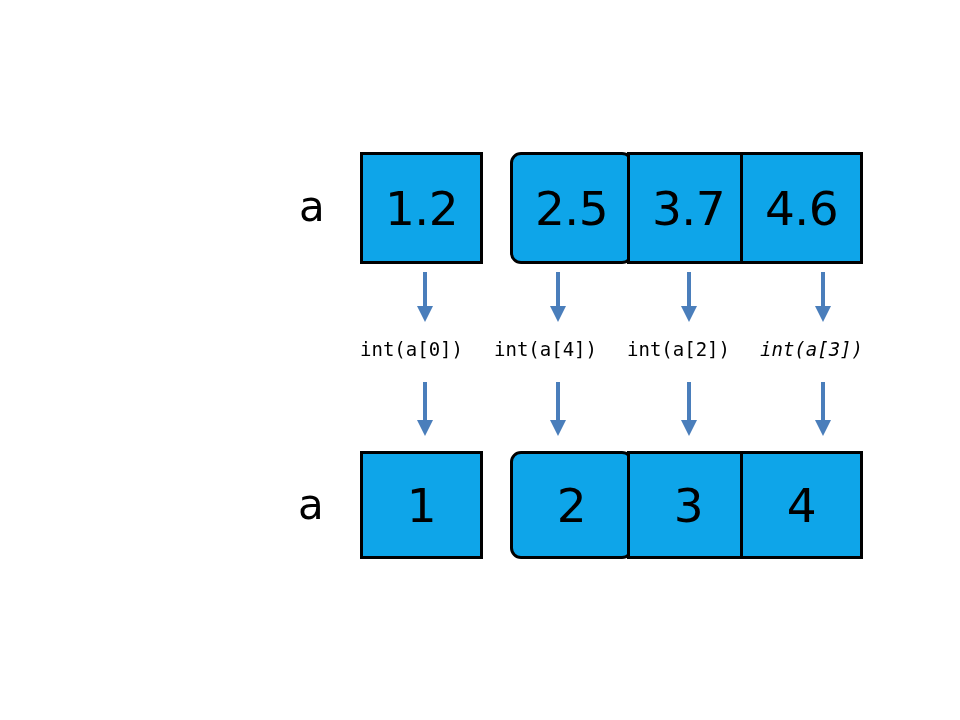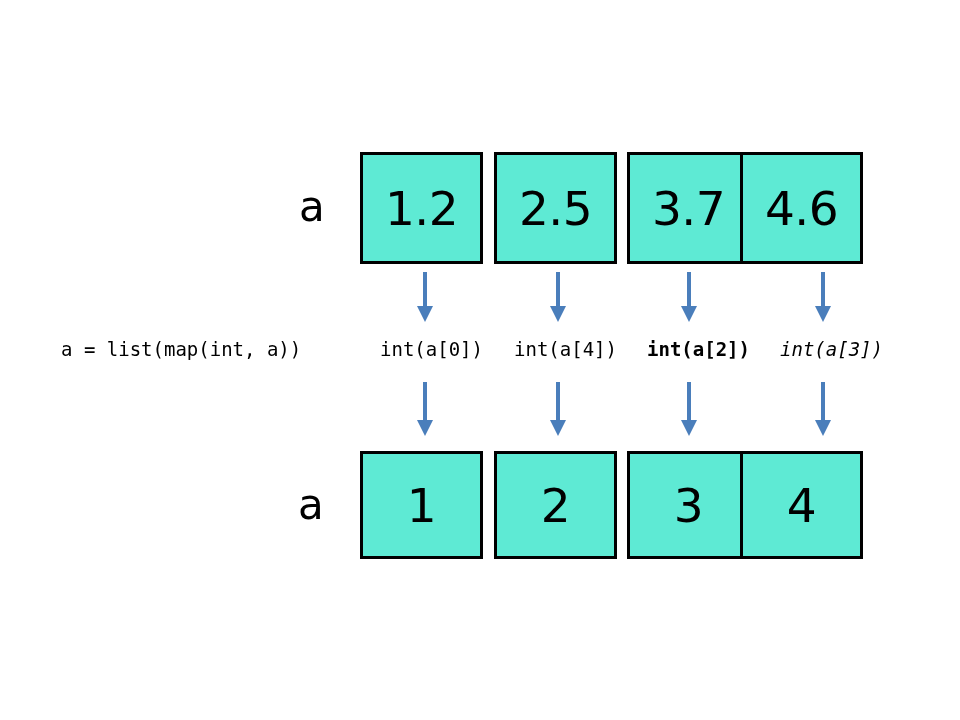--- a/index.html
+++ b/index.html
@@ -19,21 +19,21 @@
     width: 960px;
     height: 720px;
     background: #ffffff;
   }
 
   
   .cell {
     position: absolute;
     box-sizing: border-box;
     border: 3px solid #000000;
-    background: #5eead4;
+    background: #0ea5e9;
     display: flex;
     align-items: center;
     justify-content: center;
     font-family: "DejaVu Sans", sans-serif;
     font-weight: 400;
     color: #000000;
     letter-spacing: -0.5px;
   }
   .row-top .cell {
     top: 152px;
@@ -42,21 +42,21 @@
     font-size: 47px;
   }
   .row-bottom .cell {
     top: 451px;
     width: 123px;
     height: 108px;
     font-size: 47px;
   }
 
   .col0 { left: 360px; }
-  .col1 { left: 494px; }
+  .col1 { left: 510px; border-radius: 11px; }
   .col2 { left: 627px; text-align: center; }
   .col3 { left: 740px; }
 
   
   .var-label {
     position: absolute;
     font-family: "DejaVu Sans", sans-serif;
     font-size: 42px;
     color: #000000;
     line-height: 1;
@@ -85,25 +85,25 @@
   }
   .op-label {
     position: absolute;
     font-family: "DejaVu Sans Mono", monospace;
     font-size: 19px;
     color: #000000;
     line-height: 1;
     white-space: pre;
     top: 340px;
     width: 123px;
-    text-align: right;
+    text-align: left;
   }
   .op-col0 { left: 360px; }
   .op-col1 { left: 494px; }
-  .op-col2 { left: 627px; font-weight: bold; }
+  .op-col2 { left: 627px; }
   .op-col3 { left: 760px; font-style: italic; }
 
   
   .arrow {
     position: absolute;
     overflow: visible;
   }
   .arrow-upper { top: 270px; }
   .arrow-lower { top: 380px; }
 
@@ -136,21 +136,20 @@
   </svg>
   <svg class="arrow arrow-upper ac2" width="28" height="54" viewBox="0 0 28 54">
     <line x1="14" y1="2" x2="14" y2="38" stroke="#4a7ebb" stroke-width="4"></line>
     <polygon points="14,52 6,36 22,36" fill="#4a7ebb"></polygon>
   </svg>
   <svg class="arrow arrow-upper ac3" width="28" height="54" viewBox="0 0 28 54">
     <line x1="14" y1="2" x2="14" y2="38" stroke="#4a7ebb" stroke-width="4"></line>
     <polygon points="14,52 6,36 22,36" fill="#4a7ebb"></polygon>
   </svg>
 
-  <span class="code-text" id="statement-label">a = list(map(int, a))</span>
 
   <span class="op-label op-col0">int(a[0])</span>
   <span class="op-label op-col1">int(a[4])</span>
   <span class="op-label op-col2">int(a[2])</span>
   <span class="op-label op-col3">int(a[3])</span>
 
   <svg class="arrow arrow-lower ac0" width="28" height="58" viewBox="0 0 28 58">
     <line x1="14" y1="2" x2="14" y2="42" stroke="#4a7ebb" stroke-width="4"></line>
     <polygon points="14,56 6,40 22,40" fill="#4a7ebb"></polygon>
   </svg>

